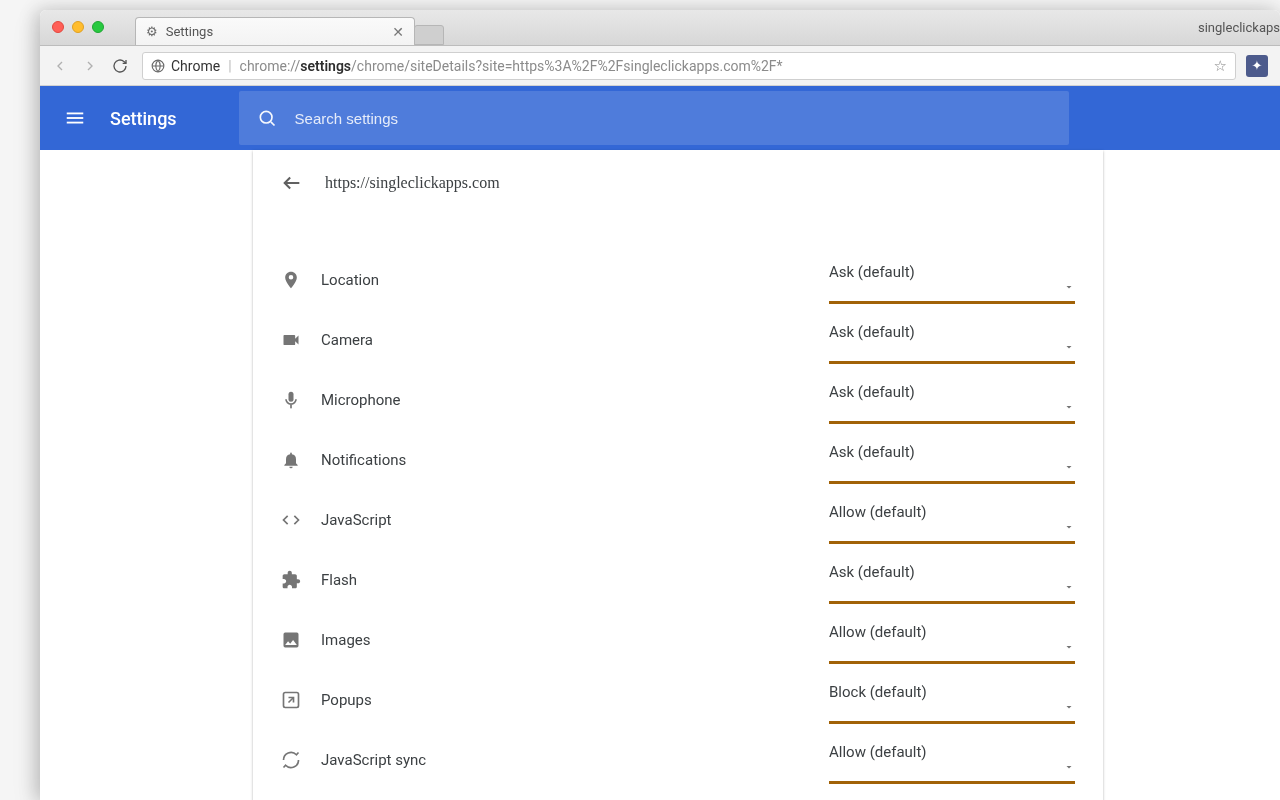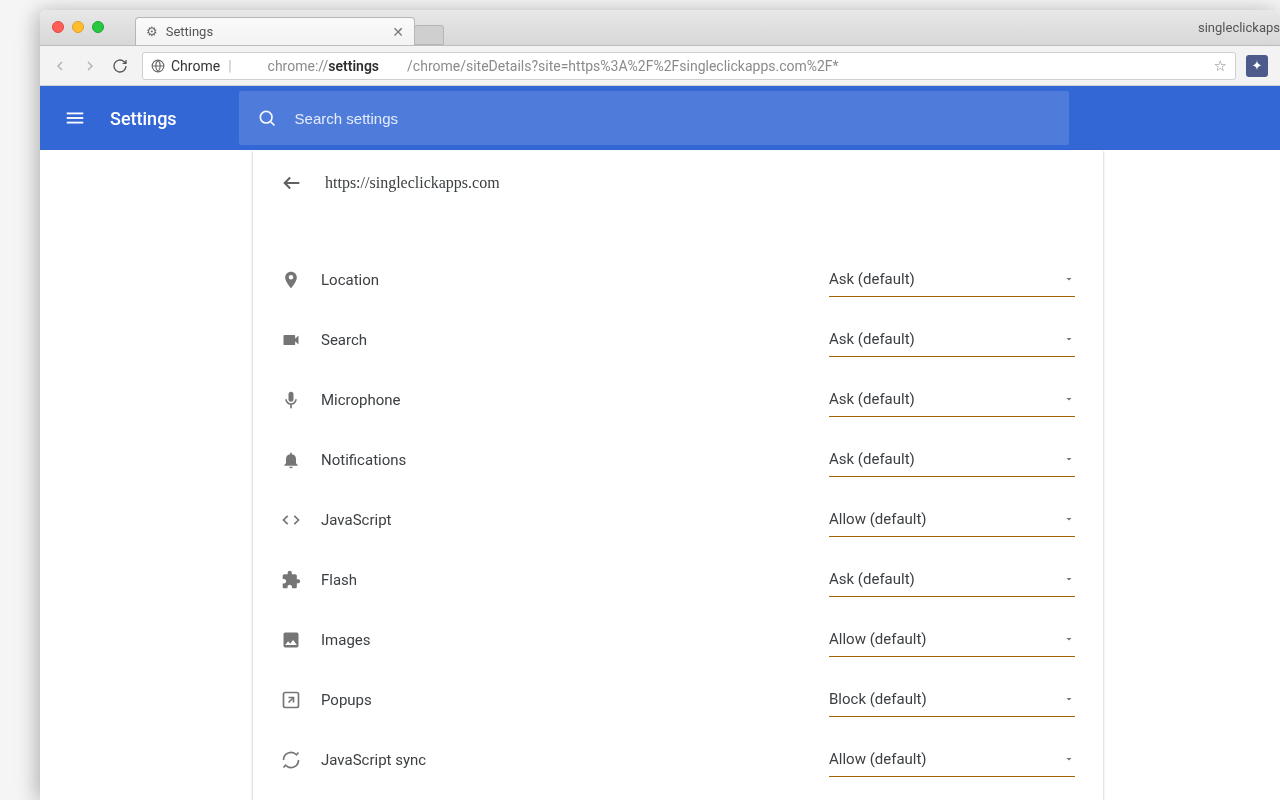--- a/index.html
+++ b/index.html
@@ -109,21 +109,21 @@
     padding: 0 8px;
     font-size: 14px;
     color: #555;
     gap: 6px;
     overflow: hidden;
     white-space: nowrap;
   }
   .omnibox .globe { color: #6b6b6b; font-size: 13px; }
   .omnibox .chrome-label { color: #333; }
   .omnibox .divider { color: #bbb; padding: 0 2px; }
-  .omnibox .url-dim { color: #8b8b8b; margin-left: 28px; }
+  .omnibox .url-dim { color: #8b8b8b; }
   .omnibox .url-bold { color: #2e2e2e; font-weight: 600; }
   .omnibox .star {
     margin-left: auto;
     color: #888;
     font-size: 15px;
   }
   .ext-icon {
     width: 22px; height: 22px;
     background: #4d5b8c;
     border-radius: 3px;
@@ -216,25 +216,26 @@
     display: flex;
     justify-content: flex-start;
   }
   .perm-label {
     font-size: 15px;
     color: #3c4043;
   }
   .perm-select {
     margin-left: auto;
     width: 246px;
-    border-bottom: 1px solid #a16207;
+    border-bottom: 3px solid #a16207;
     padding: 6px 0 8px 0;
     display: flex;
-    align-items: center;
+    align-items: flex-start;
     cursor: pointer;
+    flex-direction: column;
   }
   .perm-value {
     font-size: 15px;
     color: #3c4043;
   }
   .caret {
     margin-left: auto;
     color: #757575;
   }
   svg { display: block; }
@@ -341,21 +342,21 @@
                 </svg>
               </span>
             </div>
           </div>
           <div class="perm-row">
             <div class="perm-icon">
               <svg width="20" height="20" viewBox="0 0 24 24" fill="currentColor">
                 <path d="M17 10.5V7a1 1 0 00-1-1H4a1 1 0 00-1 1v10a1 1 0 001 1h12a1 1 0 001-1v-3.5l4 4v-11l-4 4z"></path>
               </svg>
             </div>
-            <div class="perm-label">Search</div>
+            <div class="perm-label">Camera</div>
             <div class="perm-select">
               <span class="perm-value">Ask (default)</span>
               <span class="caret">
                 <svg width="12" height="12" viewBox="0 0 24 24" fill="currentColor">
                   <path d="M7 10l5 5 5-5z"></path>
                 </svg>
               </span>
             </div>
           </div>
           <div class="perm-row">

